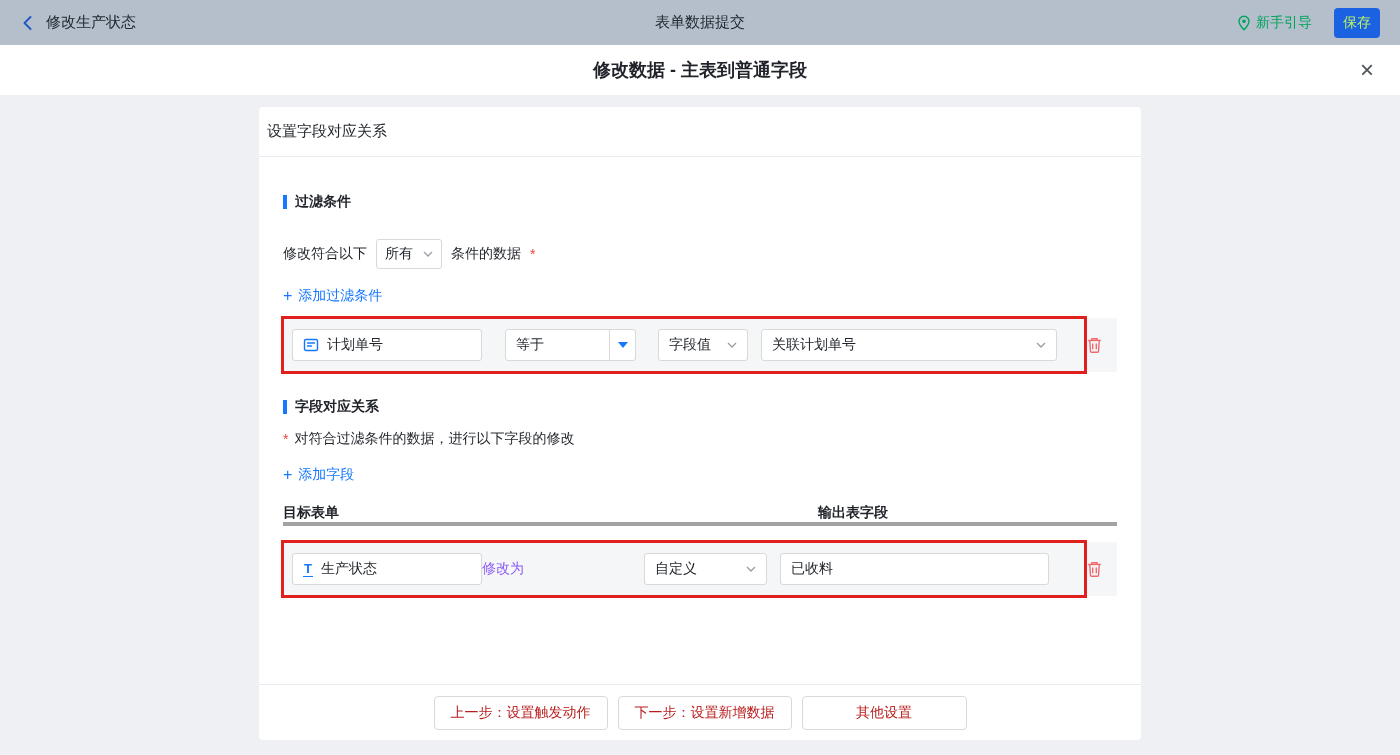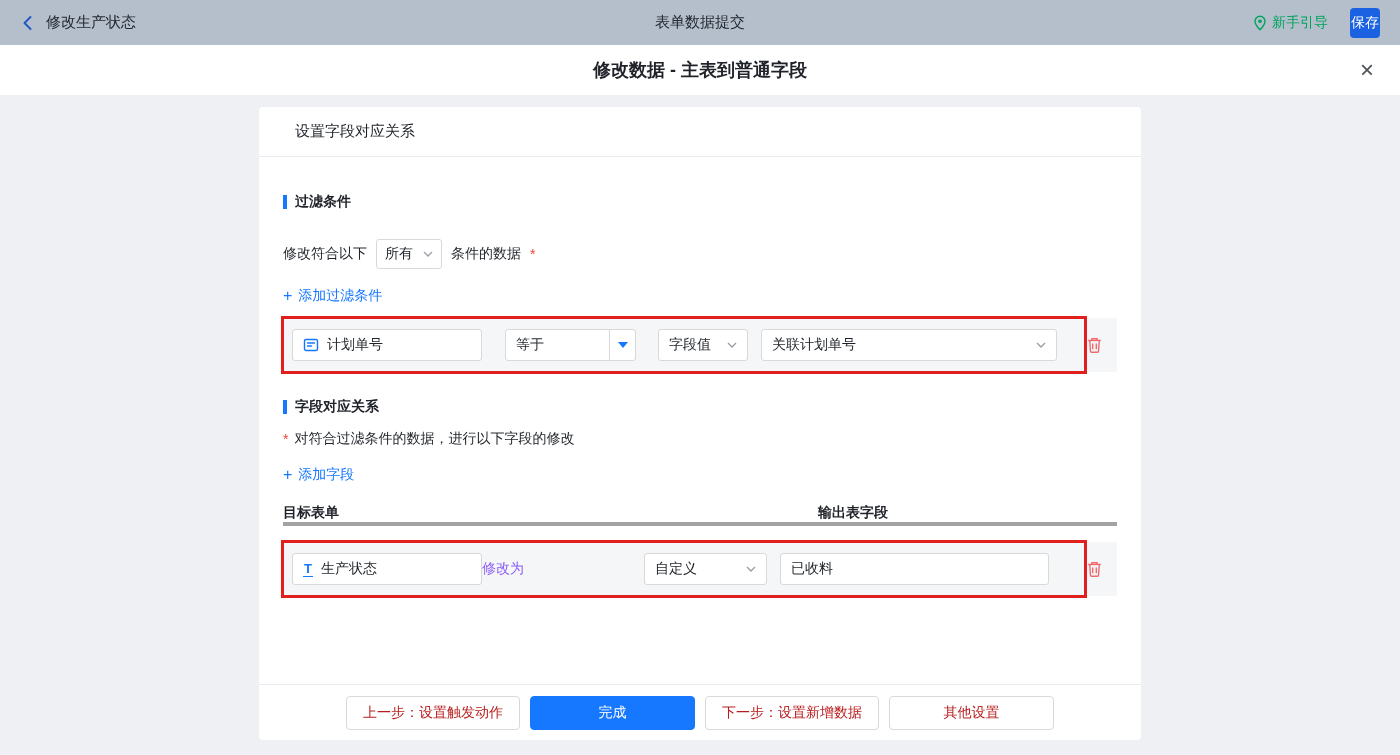--- a/index.html
+++ b/index.html
@@ -20,22 +20,22 @@
     align-items: center;
     padding: 0 20px;
   }
   .topbar-left { display: flex; align-items: center; gap: 10px; width: 320px; }
   .back { display: flex; align-items: center; cursor: pointer; }
   .tb-title { font-size: 15px; color: #232932; }
   .topbar-center { flex: 1; text-align: center; font-size: 15px; color: #232932; }
   .topbar-right { width: 320px; display: flex; align-items: center; justify-content: flex-end; gap: 22px; }
   .guide { display: flex; align-items: center; gap: 5px; color: #00a35c; cursor: pointer; font-size: 14px; }
   .save-btn {
-    background: #1b62e2; color: #ffffff; border: none; border-radius: 4px;
-    height: 30px; padding: 0 1px; font-size: 14px; cursor: pointer;
+    background: #1b62e2; color: #bef264; border: none; border-radius: 4px;
+    height: 30px; padding: 0 9px; font-size: 14px; cursor: pointer;
     font-family: inherit;
   }
 
   
   .modal-header {
     height: 50px; background: #fff; position: relative;
     display: flex; align-items: center; justify-content: center;
   }
   .modal-title { font-size: 18px; font-weight: 700; color: #1f2329; }
   .close {
@@ -45,21 +45,21 @@
   }
 
   
   .content { height: 660px; }
   .card {
     width: 882px; height: 633px; margin: 12px auto 0;
     background: #fff; border-radius: 4px;
     display: flex; flex-direction: column;
   }
   .card-header {
-    height: 50px; padding: 0 36px; flex: none;
+    height: 50px; padding: 0 8px; flex: none;
     display: flex; align-items: center;
     border-bottom: 1px solid #e8eaed;
     font-size: 15px; color: #1f2329;
   }
   .card-body { flex: 1; padding: 0 24px; overflow: hidden; }
   .card-footer {
     flex: none; height: 56px; border-top: 1px solid #e8eaed;
     display: flex; align-items: center; justify-content: center; gap: 10px;
   }
 
@@ -294,19 +294,18 @@
             <path d="M3.5 4.2l.7 10.2a1 1 0 0 0 1 .9h5.6a1 1 0 0 0 1-.9l.7-10.2"></path>
             <path d="M6.3 7.2v5.2M9.7 7.2v5.2"></path>
           </svg>
         </span>
       </div>
 
     </div>
 
     <div class="card-footer">
       <button class="btn">上一步：设置触发动作</button>
-      <button class="btn primary">完成</button>
       <button class="btn">下一步：设置新增数据</button>
       <button class="btn">其他设置</button>
     </div>
 
   </div>
 </div>
 
 </body></html>

